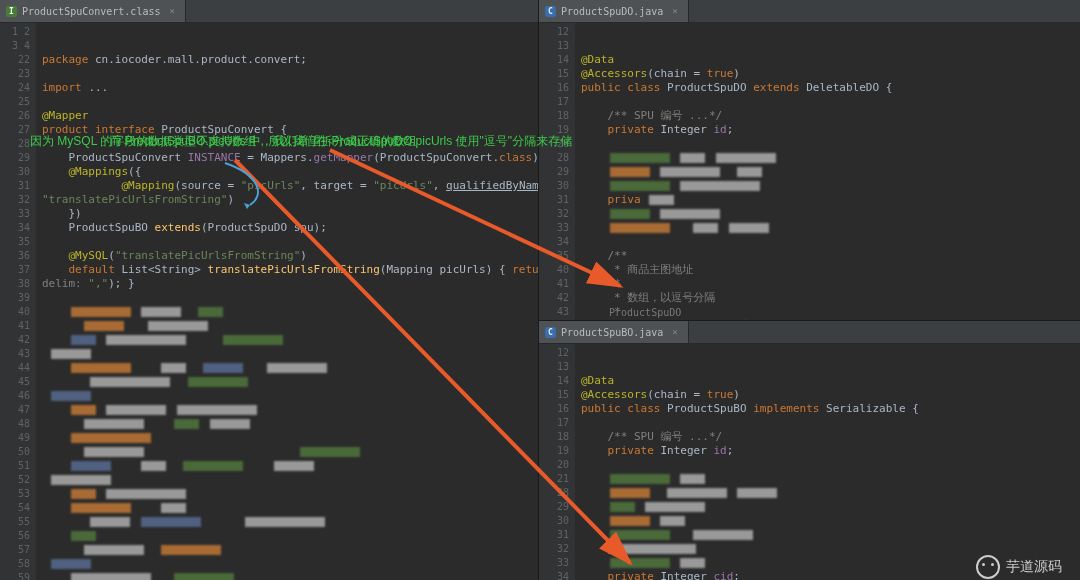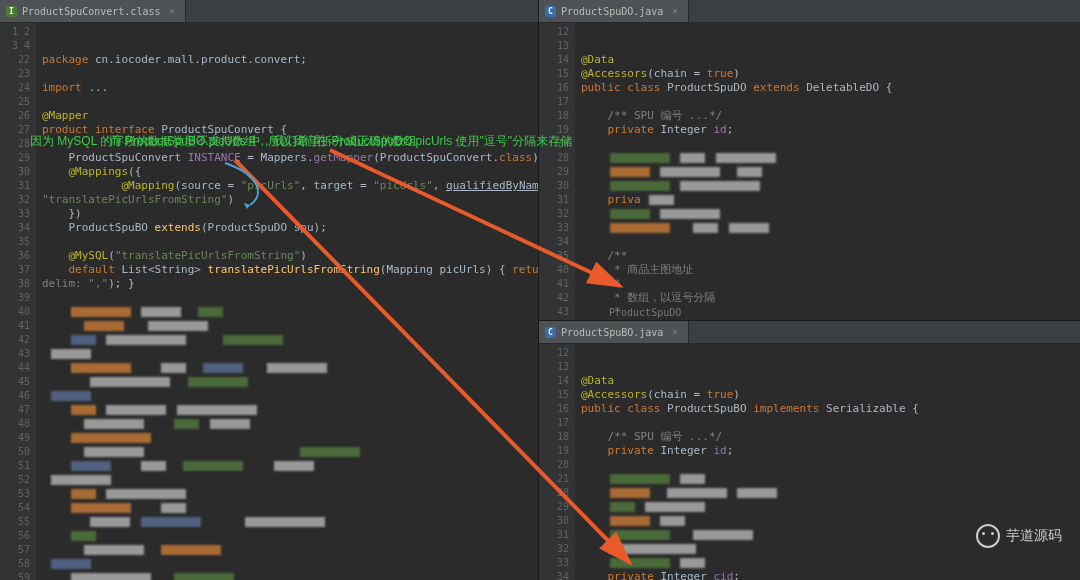--- a/index.html
+++ b/index.html
@@ -30,21 +30,21 @@
 .blur.b1{width:40px}
 .blur.b2{width:60px}
 .blur.b3{width:25px}
 .blur.b4{width:80px}
 .blur.or{background:#a86b34}
 .blur.gr{background:#4a6a3a}
 .blur.bl{background:#506080}
 .blur.wh{background:#999}
 .overlay-text{position:absolute;color:#3dc94a;font-size:12px;font-family:sans-serif;z-index:5;pointer-events:none}
 .arrow-svg{position:absolute;top:0;left:0;width:1080px;height:580px;pointer-events:none;z-index:4}
-.watermark{position:absolute;bottom:32px;right:18px;display:flex;align-items:center;gap:6px;color:#ccc;font-size:14px;font-family:sans-serif;z-index:6}
+.watermark{position:absolute;bottom:1px;right:18px;display:flex;align-items:center;gap:6px;color:#ccc;font-size:14px;font-family:sans-serif;z-index:6}
 .wm-ic{width:20px;height:20px;border:2px solid #ccc;border-radius:50%;position:relative}
 .wm-ic::before,.wm-ic::after{content:'';position:absolute;width:3px;height:3px;background:#ccc;border-radius:50%}
 .wm-ic::before{top:6px;left:4px}
 .wm-ic::after{top:6px;right:4px}
 .hint{position:absolute;top:307px;left:70px;font-size:10px;color:#777}
 </style>
 </head>
 <body>
 
 <div class="split">

